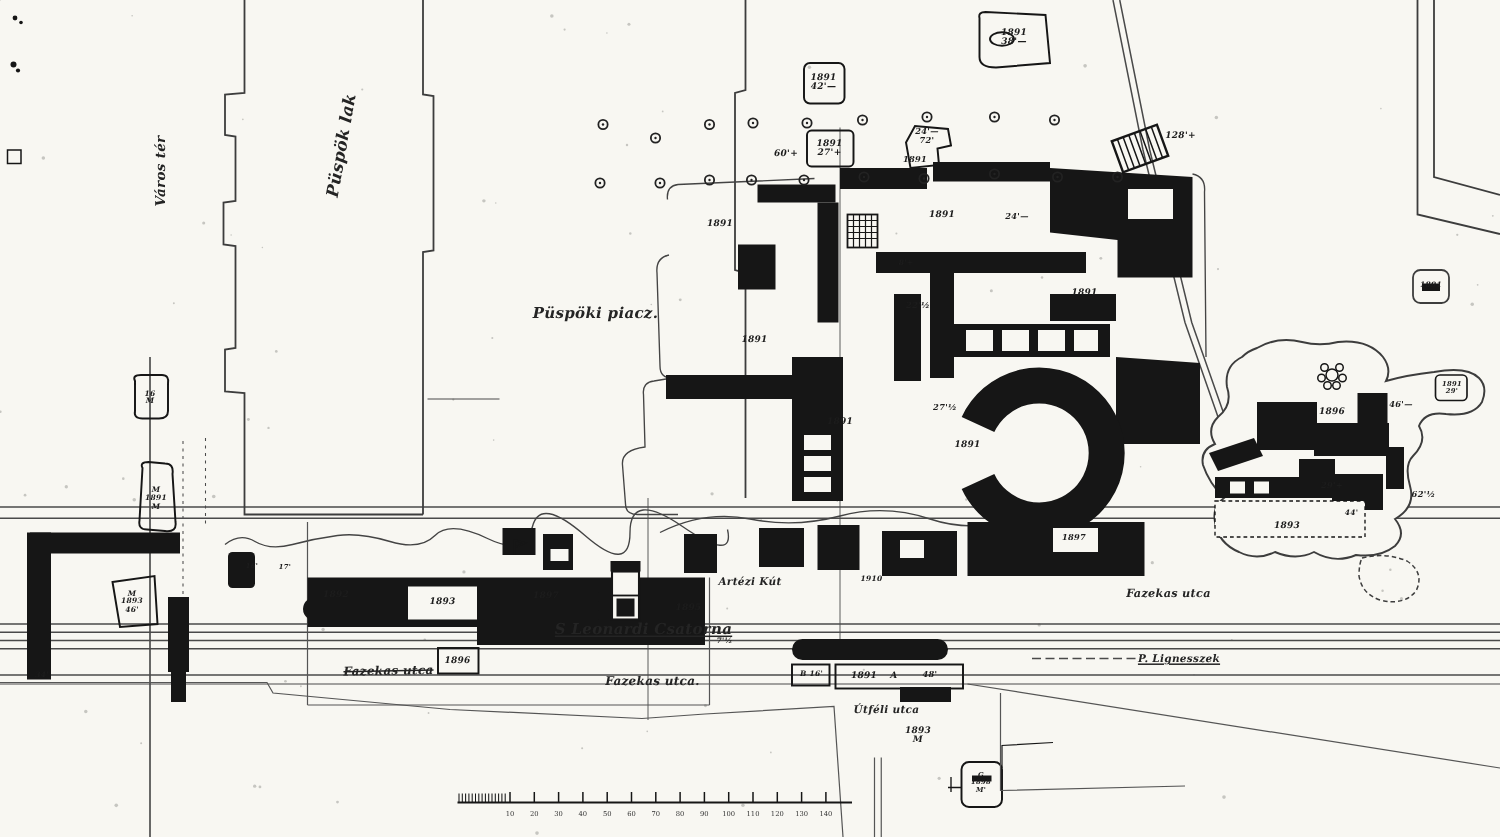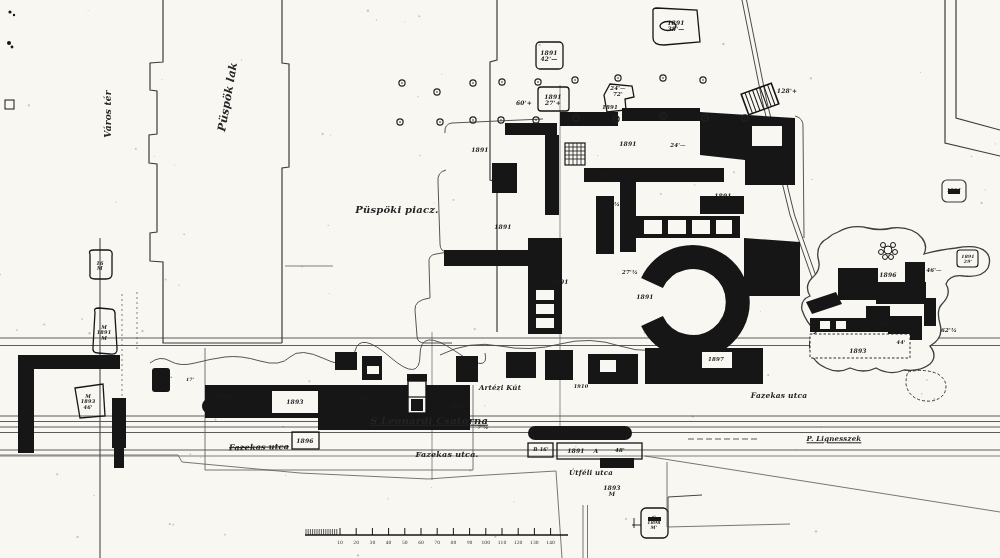--- a/index.html
+++ b/index.html
@@ -415,23 +415,23 @@
   </g>
 </svg>
 
 <div id="labels-layer">
       <span class="lbl area" style="left: 109px; top: 114px; font-size: 9px; transform: translate(-50%, -50%) rotate(-90deg);">Város tér</span>
       <span class="lbl area" style="left: 228px; top: 97px; font-size: 11px; transform: translate(-50%, -50%) rotate(-80deg);">Püspök lak</span>
       <span class="lbl area" style="left: 397px; top: 210px; font-size: 10px; transform: translate(-50%, -50%) rotate(0deg);">Püspöki piacz.</span>
       <span class="lbl area" style="left: 459px; top: 388px; font-size: 7px; transform: translate(-50%, -50%) rotate(0deg); margin-left: 41px;">Artézi Kút</span>
       <span class="lbl area underline" style="left: 429px; top: 421px; font-size: 10px; transform: translate(-50%, -50%) rotate(0deg);">S Leonardi Csatorna</span>
       <span class="lbl area strike" style="left: 259px; top: 447px; font-size: 8px; transform: translate(-50%, -50%) rotate(-1deg);">Fazekas utca</span>
-      <span class="lbl area" style="left: 435px; top: 454px; font-size: 8px; transform: translate(-50%, -50%) rotate(0deg); margin-left: 12px;">Fazekas utca.</span>
+      <span class="lbl area" style="left: 435px; top: 454px; font-size: 8px; transform: translate(-50%, -50%) rotate(0deg);">Fazekas utca.</span>
       <span class="lbl area" style="left: 779px; top: 396px; font-size: 7.5px; transform: translate(-50%, -50%) rotate(0deg);">Fazekas utca</span>
-      <span class="lbl area underline" style="left: 786px; top: 439px; font-size: 7px; transform: translate(-50%, -50%) rotate(0deg); margin-left: 48px;">P.  Lignesszek</span>
+      <span class="lbl area underline" style="left: 786px; top: 439px; font-size: 7px; transform: translate(-50%, -50%) rotate(0deg);">P.  Lignesszek</span>
       <span class="lbl area" style="left: 591px; top: 473px; font-size: 7px; transform: translate(-50%, -50%) rotate(0deg);">Útféli utca</span>
       <span class="lbl " style="left: 549px; top: 56px; font-size: 6px; transform: translate(-50%, -50%) rotate(0deg);">1891
 42'—</span>
       <span class="lbl " style="left: 553px; top: 100px; font-size: 6px; transform: translate(-50%, -50%) rotate(0deg);">1891
 27'+</span>
       <span class="lbl " style="left: 618px; top: 92px; font-size: 5.5px; transform: translate(-50%, -50%) rotate(0deg);">24'—
 72'</span>
       <span class="lbl " style="left: 610px; top: 108px; font-size: 5.5px; transform: translate(-50%, -50%) rotate(0deg);">1891</span>
       <span class="lbl " style="left: 676px; top: 26px; font-size: 6px; transform: translate(-50%, -50%) rotate(0deg);">1891
 38'—</span>

